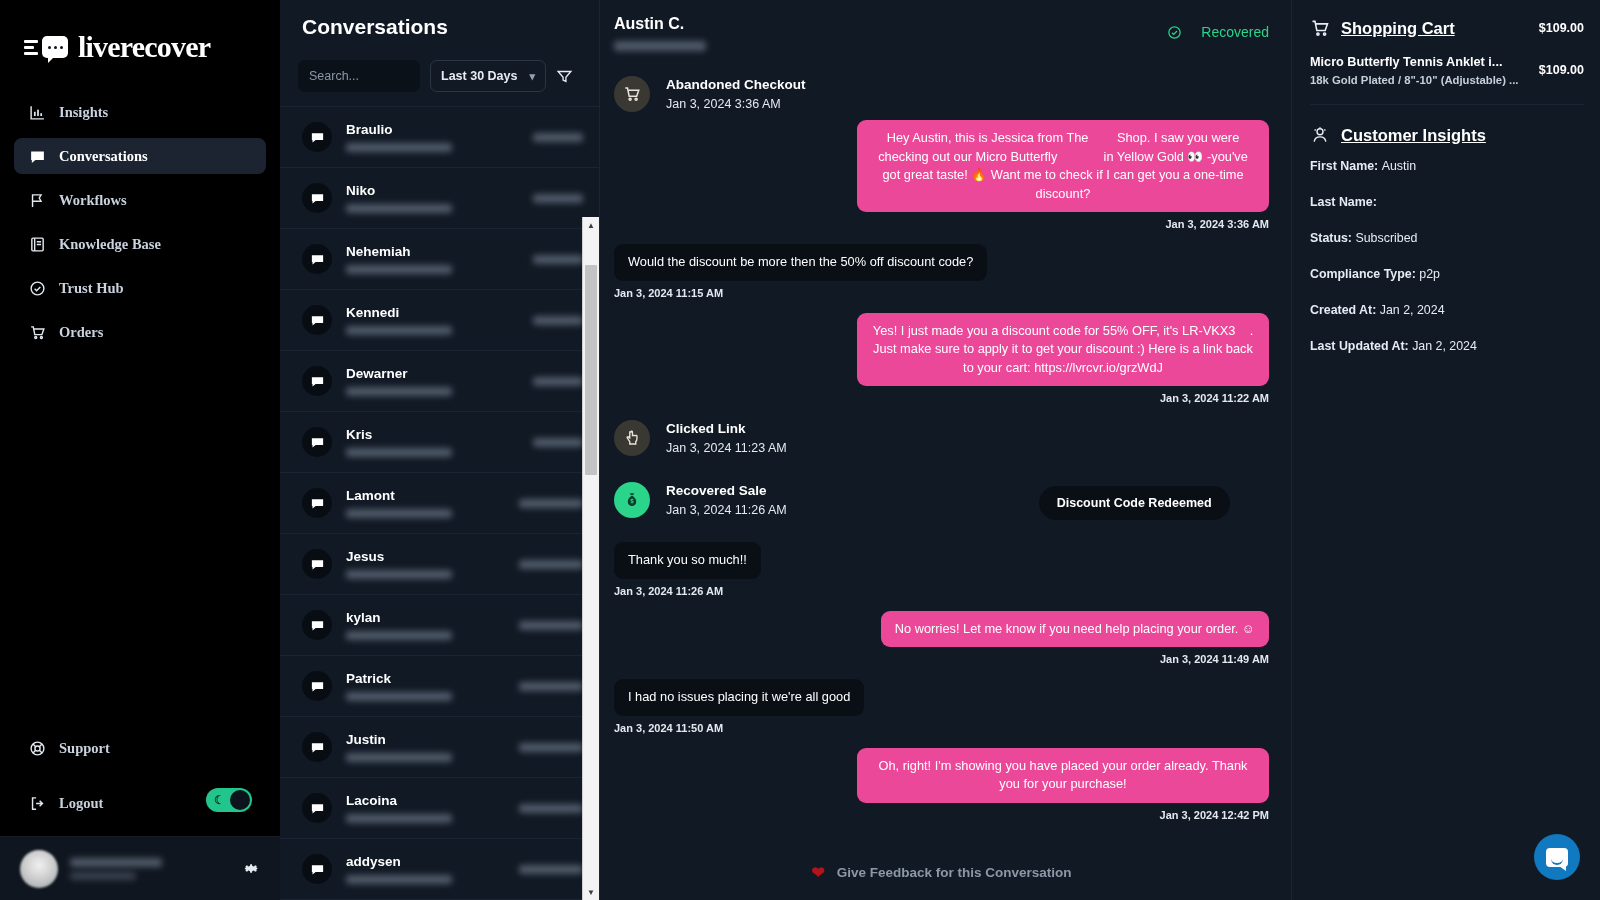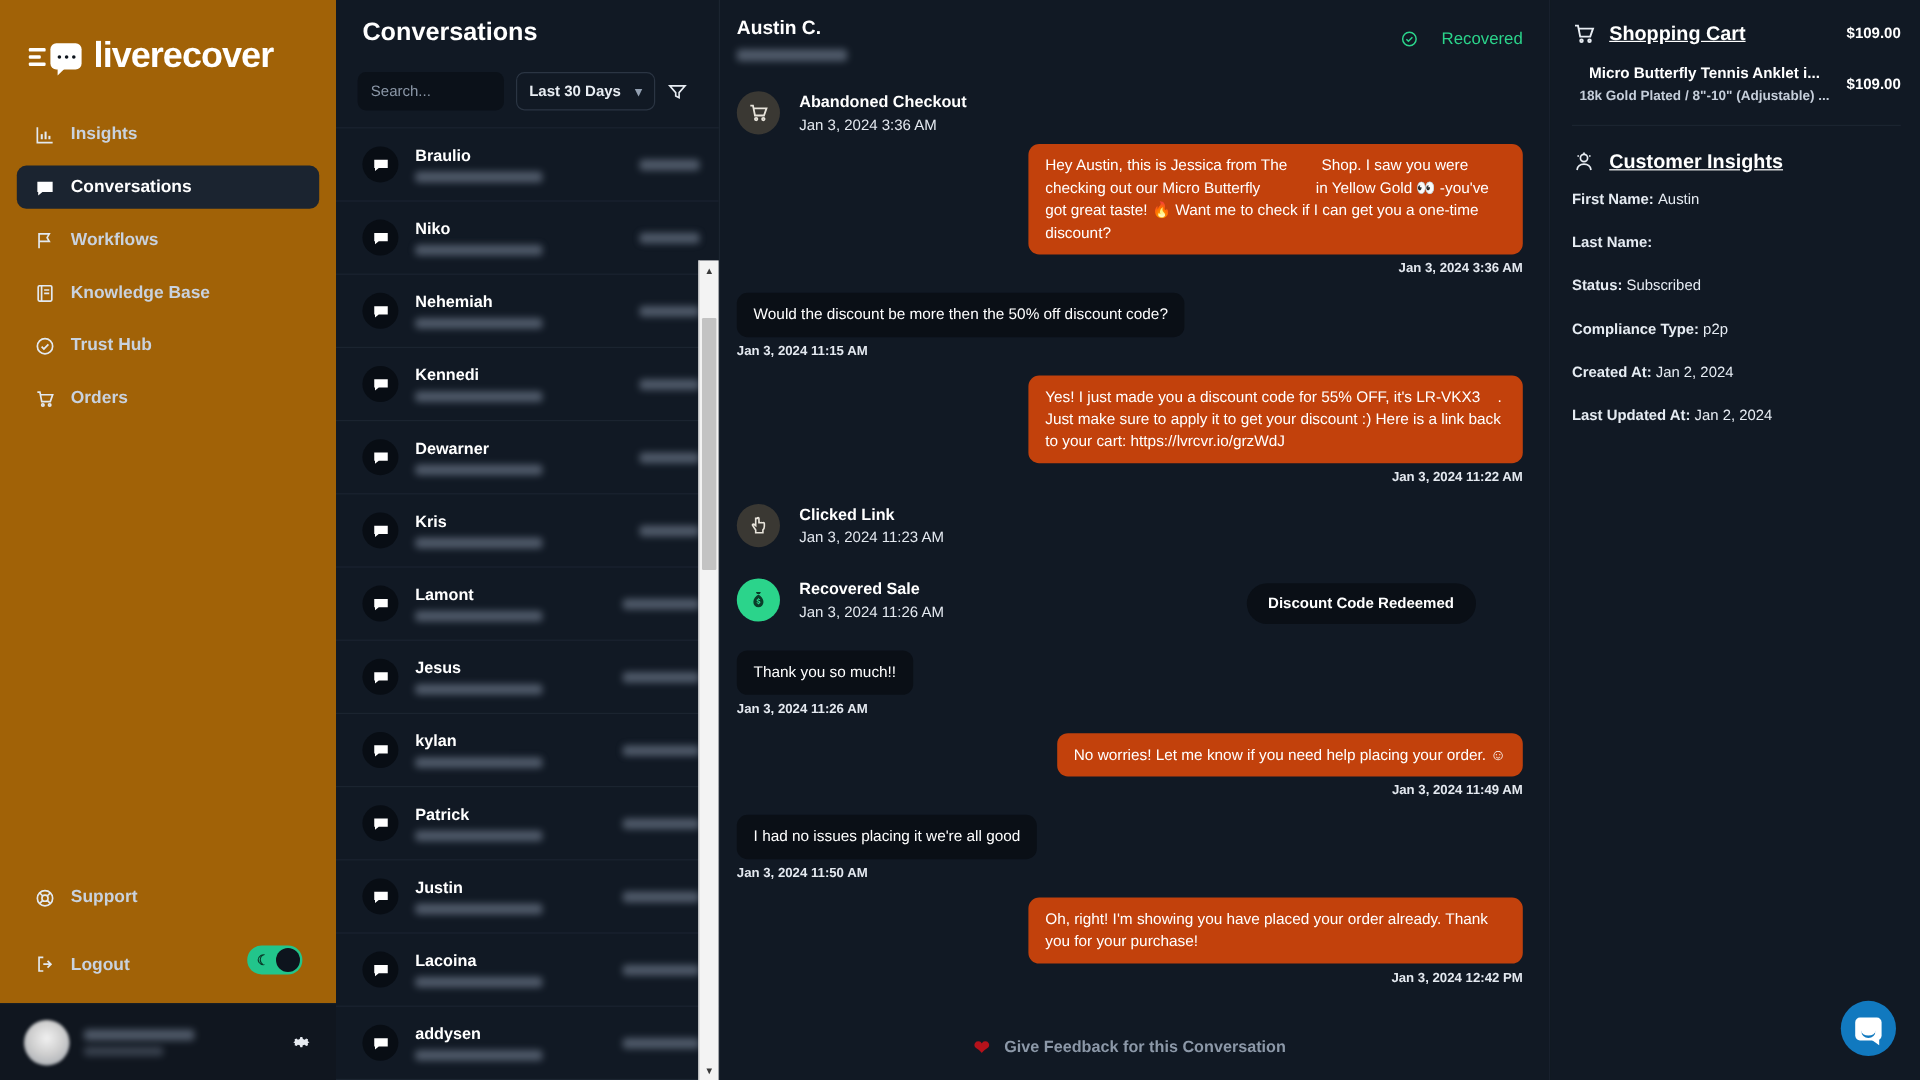--- a/index.html
+++ b/index.html
@@ -6,23 +6,24 @@
   html, body {
     width: 1600px; height: 900px;
     background: #0d1117;
     font-family: "Liberation Sans", sans-serif;
     overflow: hidden;
   }
   .app { display: flex; width: 1600px; height: 900px; }
 
   
   .sidebar {
-    width: 280px; height: 900px; background: #a16207;
+    width: 280px; height: 900px; background: #000000;
     display: flex; flex-direction: column; flex: 0 0 280px;
     position: relative;
+    font-family: Liberation Serif, serif;
   }
   .logo-row {
     display: flex; align-items: center; gap: 10px;
     padding: 22px 0 0 24px; height: 72px;
   }
   .logo-mark { display: flex; align-items: center; gap: 4px; }
   .logo-bars { display: flex; flex-direction: column; gap: 3px; }
   .logo-bars i { display: block; height: 3px; background: #fff; border-radius: 1px; }
   .logo-bars i:nth-child(1) { width: 14px; }
   .logo-bars i:nth-child(2) { width: 10px; }
@@ -169,38 +170,38 @@
     border-radius: 18px; padding: 10px 18px; margin-left: 236px; margin-top: 4px;
   }
 
   .msg-wrap { margin-bottom: 14px; }
   .msg-wrap.out { display: flex; flex-direction: column; align-items: flex-end; }
   .msg-wrap.in { display: flex; flex-direction: column; align-items: flex-start; }
   .bubble {
     font-size: 12.8px; line-height: 18.5px; border-radius: 9px; padding: 9px 14px;
     max-width: 412px;
   }
-  .bubble.out { background: #c2410c; color: #fff; text-align: left; }
+  .bubble.out { background: #ec4899; color: #fff; text-align: center; }
   .bubble.in { background: #0a0f16; color: #fff; }
   .stamp { color: #e4e9f0; font-size: 11px; font-weight: 700; margin-top: 6px; }
 
   .feedback {
     display: flex; align-items: center; justify-content: center; gap: 12px;
     color: #8c98a8; font-size: 13.5px; font-weight: 600; padding: 28px 0 26px;
     cursor: pointer;
   }
   .heart { color: #b5121b; font-size: 16px; }
 
   
   .right-col { width: 308px; flex: 0 0 308px; height: 900px; background: #111924; padding: 18px 16px 0 18px; }
   .panel-head { display: flex; align-items: center; gap: 11px; margin-bottom: 14px; }
   .panel-head svg { width: 20px; height: 20px; display: block; color: #e8edf3; }
   .panel-title { color: #fff; font-size: 16.5px; font-weight: 700; text-decoration: underline; }
   .panel-total { margin-left: auto; color: #fff; font-size: 12.5px; font-weight: 700; }
-  .cart-line { display: flex; align-items: center; gap: 8px; padding-bottom: 16px; border-bottom: 1px solid #1b2430; text-align: center; }
+  .cart-line { display: flex; align-items: center; gap: 8px; padding-bottom: 16px; border-bottom: 1px solid #1b2430; }
   .cart-text { min-width: 0; }
   .cart-name { color: #fff; font-size: 12.7px; font-weight: 700; white-space: nowrap; overflow: hidden; }
   .cart-variant { color: #c6cfdb; font-size: 11.3px; font-weight: 700; margin-top: 4px; white-space: nowrap; overflow: hidden; }
   .cart-price { color: #fff; font-size: 12.5px; font-weight: 700; flex: 0 0 auto; }
   .insights { margin-top: 20px; }
   .insight-row { color: #e6ecf3; font-size: 12.4px; font-weight: 700; margin-bottom: 22px; }
   .insight-row .val { font-weight: 400; }
 
   .intercom {
     position: absolute; right: 20px; bottom: 20px; width: 46px; height: 46px;

